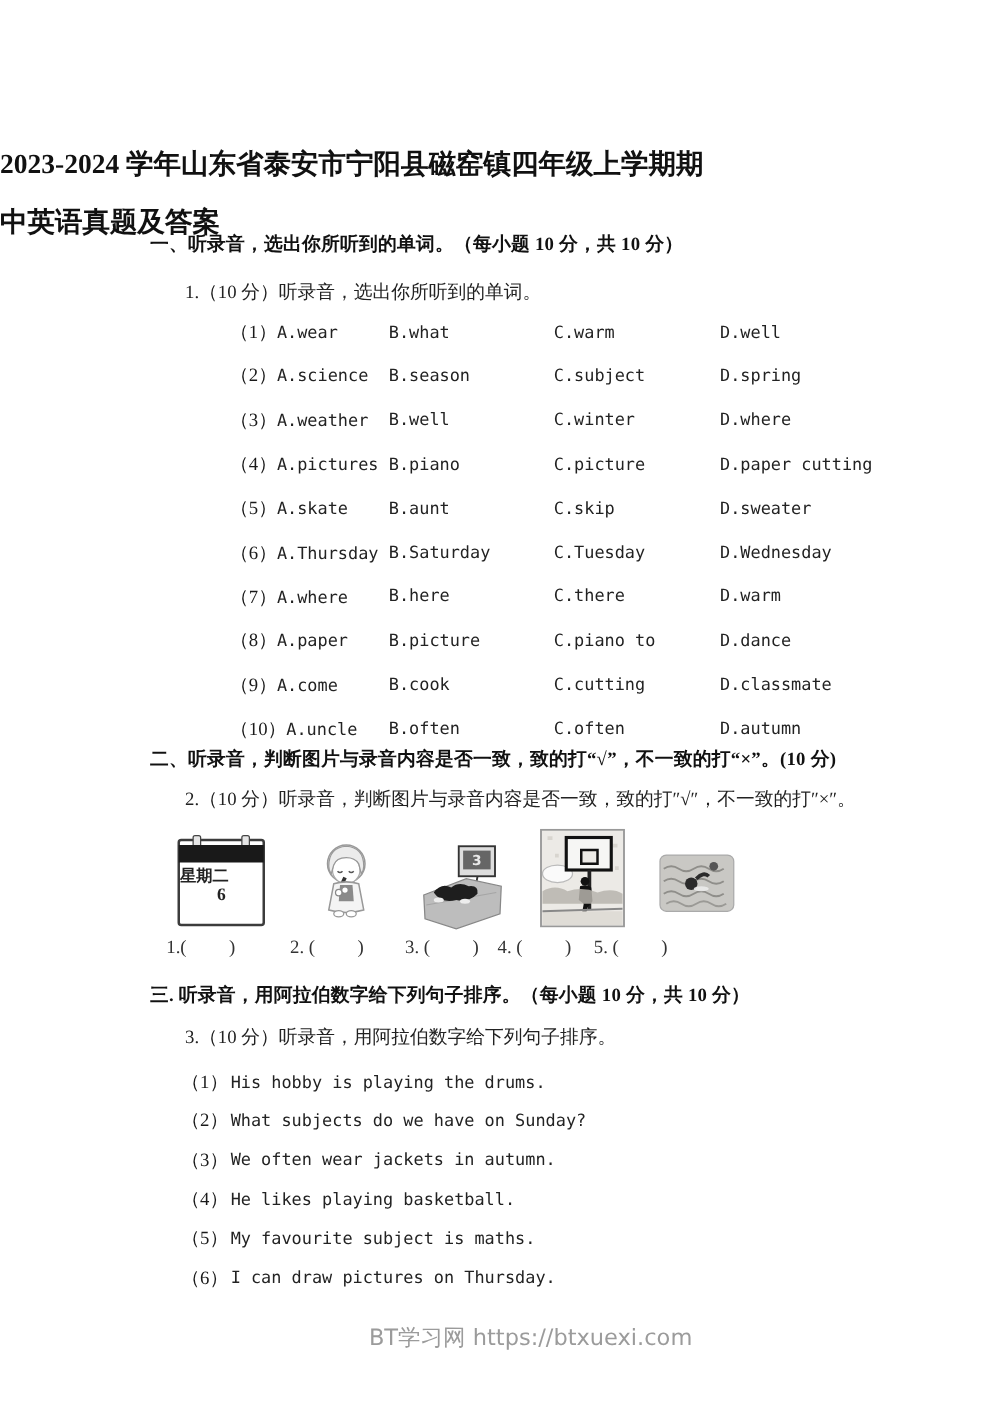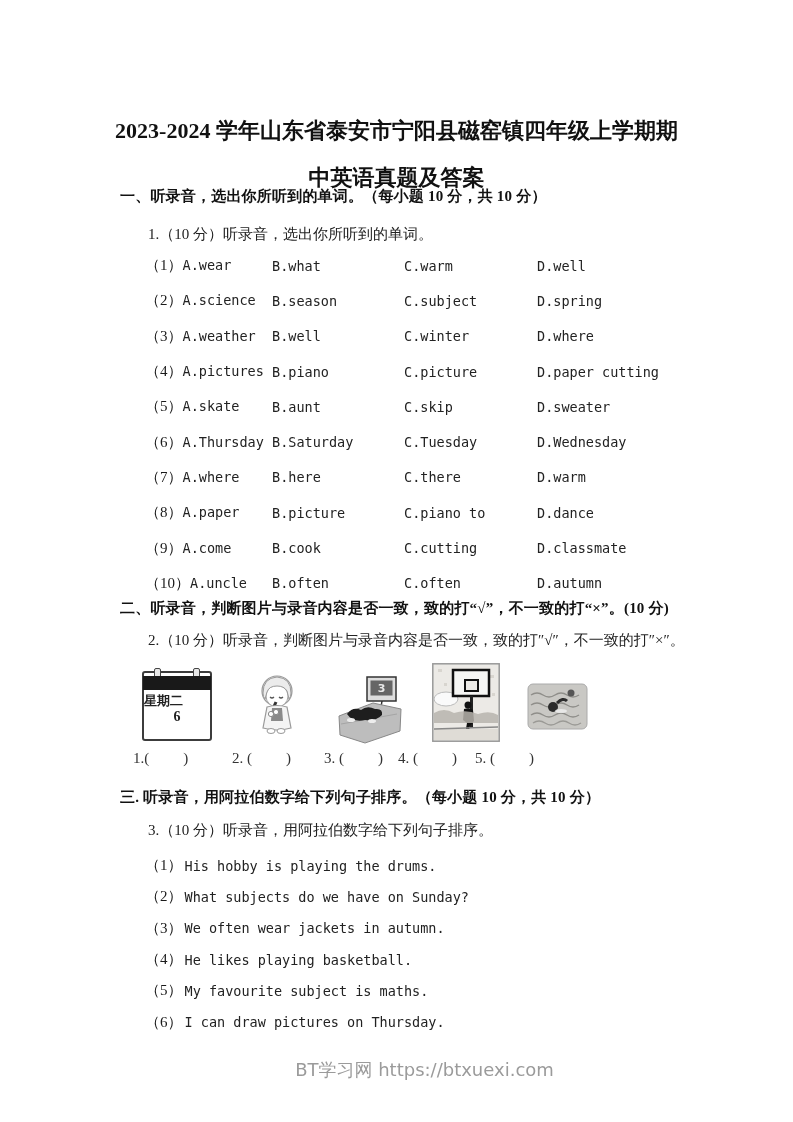--- a/index.html
+++ b/index.html
@@ -1,25 +1,25 @@
 <!DOCTYPE html>
 <html><head>
 <meta charset="utf-8">
 <style>
   html,body{margin:0;padding:0;background:#fff;}
   .page{position:relative;width:793px;height:1122px;margin:0 auto;background:#fff;overflow:hidden;
         font-family:"Liberation Serif","DejaVu Serif",serif;color:#1a1a1a;}
-  .title{position:absolute;top:92px;left:0;width:100%;text-align:center;
+  .title{position:absolute;top:92px;left:0;width:100%;text-align:left;
          font-size:22px;font-weight:700;line-height:47px;color:#111;}
   .sec-heading{position:absolute;left:120px;font-size:15px;font-weight:700;line-height:21px;
                font-family:"Liberation Serif","DejaVu Serif",serif;color:#111;letter-spacing:.2px;text-align:center;}
   .q-line{position:absolute;left:120px;font-size:15px;line-height:21px;color:#222;margin-left:28px;}
   .opts{position:absolute;left:145px;top:248px;width:560px;}
   .opt-row{display:flex;align-items:center;height:35.3px;}
-  .opt-row .c1{flex:0 0 127px;}
+  .opt-row .c1{flex:0 0 127px;margin-left:39px;}
   .opt-row .c2{flex:0 0 132px;}
   .opt-row .c3{flex:0 0 133px;}
   .opt-row .c4{flex:1 1 auto;}
   .cn{font-size:15px;font-family:"Liberation Serif","DejaVu Serif",serif;}
   .en{font-size:13.5px;font-family:"DejaVu Sans Mono","Liberation Mono",monospace;color:#222;}
   .sents{position:absolute;left:145px;top:850px;}
   .sent{display:flex;align-items:center;height:31.3px;}
   .sent .cn{margin-right:2px;}
   .pic{position:absolute;}
   

